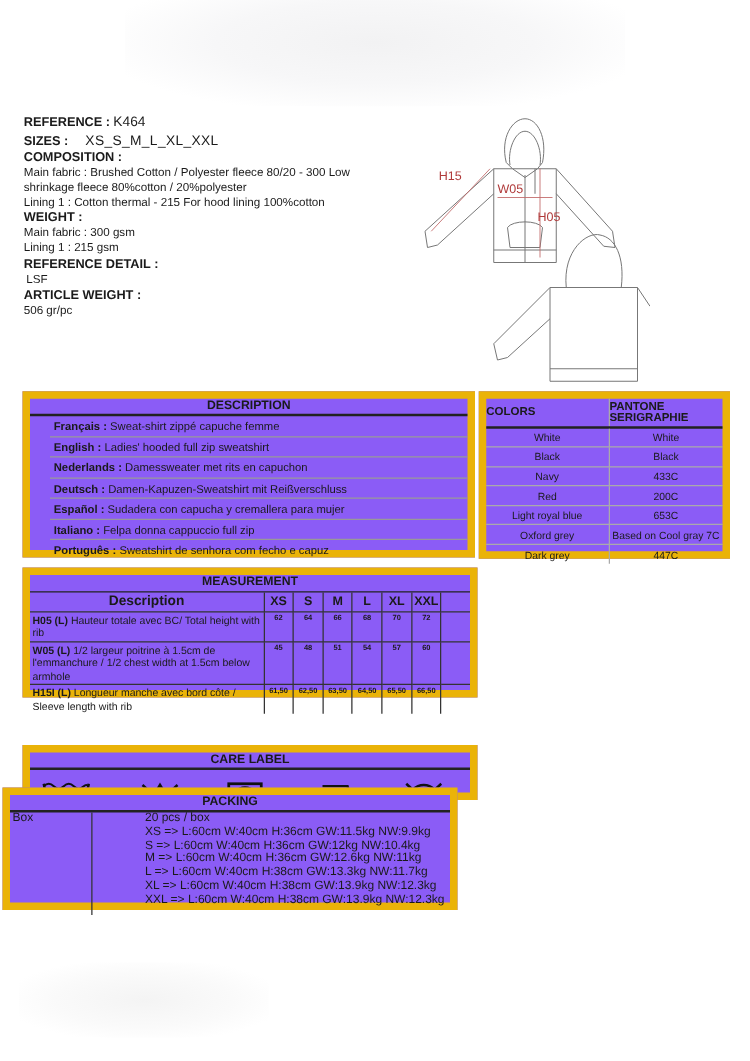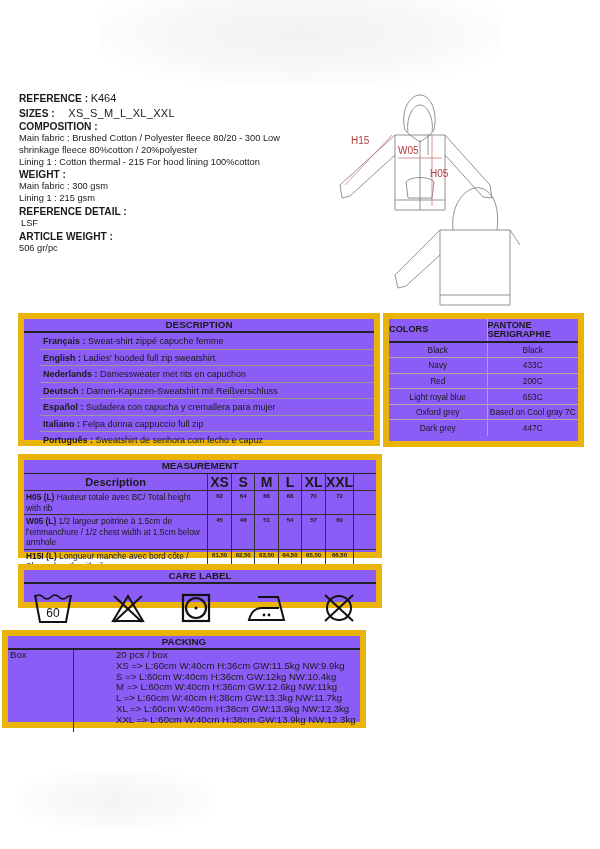--- a/index.html
+++ b/index.html
@@ -35,29 +35,29 @@
   .colors-box { left: 383px; top: 313px; width: 201px; height: 134px; }
   .colors-box table { width: 100%; font-size: 8.3px; }
   .colors-box th { font-weight: bold; font-size: 9.2px; line-height: 9.5px; height: 23px; border-bottom: 2px solid #222; text-align: left; vertical-align: middle; }
   .colors-box td { height: 15.6px; text-align: center; border-bottom: 1px solid #aaa; border-right: 1px solid #aaa; }
   .colors-box tr:last-child td { border-bottom: none; }
   .colors-box th:first-child, .colors-box td:first-child { border-right: 1px solid #aaa; width: 98px; }
   .colors-box td:last-child { border-right: none; }
 
   .meas-box { left: 18px; top: 454px; width: 364px; height: 104px; }
   .meas-box table { width: 100%; font-size: 8.4px; }
-  .meas-box th { font-weight: bold; font-size: 14px; height: 15px; border-right: 1px solid #333; border-bottom: 1px solid #333; text-align: center; }
+  .meas-box th { font-weight: bold; font-size: 10px; height: 15px; border-right: 1px solid #333; border-bottom: 1px solid #333; text-align: center; }
   .meas-box th.desc-h { font-size: 11px; }
   .meas-box td { border-right: 1px solid #333; border-bottom: 1px solid #333; vertical-align: top; }
   .meas-box td.d { padding: 1px 2px; line-height: 10.5px; width: 193px; }
   .meas-box td.v { text-align: center; font-size: 6px; font-weight: bold; padding-top: 2px; width: 24px; }
   .meas-box tr td:last-child, .meas-box tr th:last-child { border-right: none; }
   .meas-box tr:last-child td { border-bottom: none; }
 
-  .care-box { left: 18px; top: 564px; width: 364px; height: 44px; }
+  .care-box { left: 18px; top: 596px; width: 364px; height: 44px; }
   .care-icons { display: flex; align-items: center; justify-content: space-between; padding: 7px 20px 0 8px; }
   .care-icons svg { display: block; }
 
   .pack-box { left: 2px; top: 630px; width: 364px; height: 98px; }
   .pack-body { display: flex; font-size: 9.6px; line-height: 10.8px; }
   .pack-left { width: 66px; border-right: 1px solid #333; padding: 0 2px; height: 82px; }
   .pack-right { padding: 0 2px; margin-left: 40px; }
 </style>
 </head>
 <body>
@@ -132,20 +132,24 @@
   <div class="desc-row"><b>Português :</b><span> Sweatshirt de senhora com fecho e capuz</span></div>
 </div>
 
 <div class="box colors-box">
   <table>
     <tbody>
         <tr>
       <th>COLORS</th>
       <th>PANTONE SERIGRAPHIE</th>
     </tr>
+    <tr>
+          <td>White</td>
+          <td>White</td>
+        </tr>
     <tr>
           <td>Black</td>
           <td>Black</td>
         </tr>
     <tr>
           <td>Navy</td>
           <td>433C</td>
         </tr>
     <tr>
           <td>Red</td>

